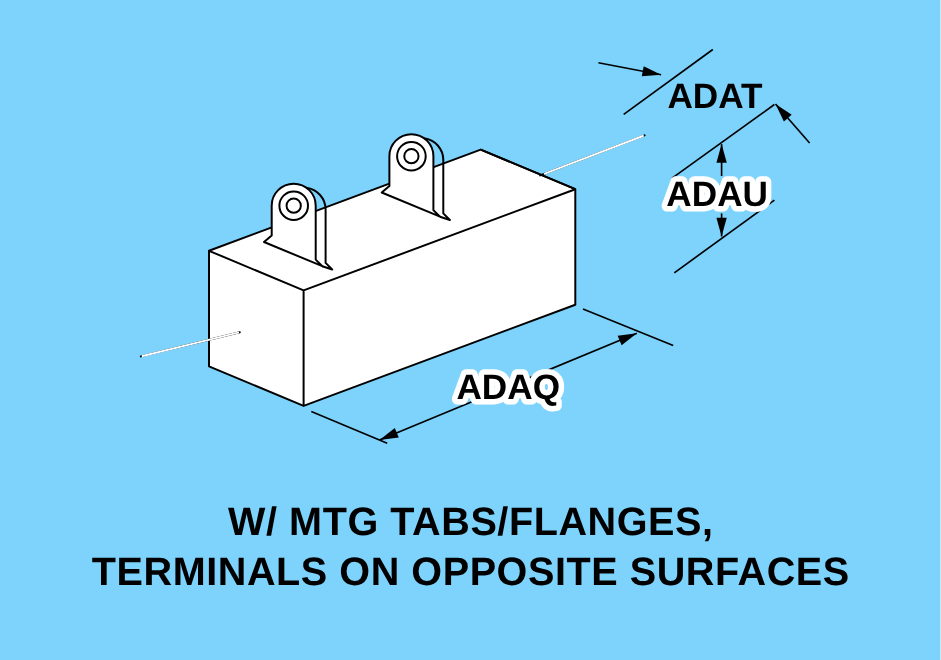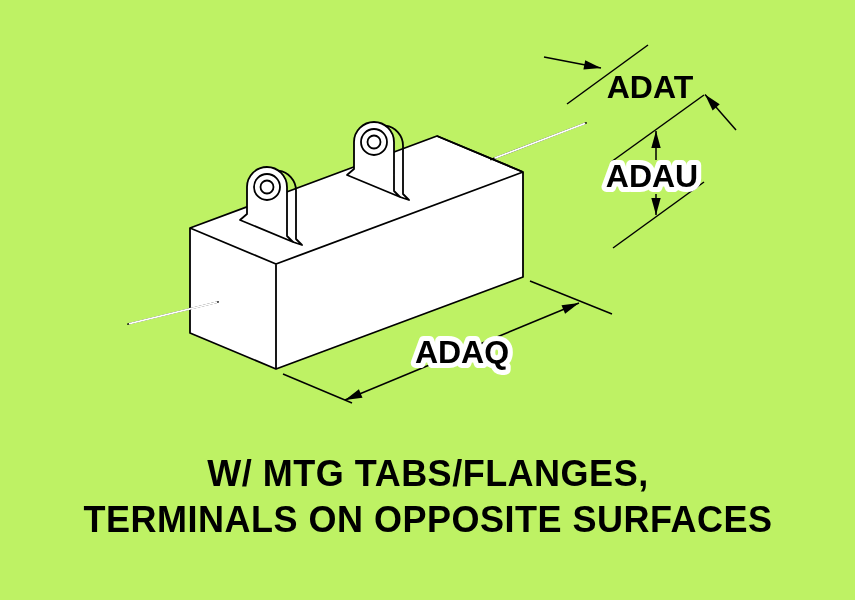--- a/index.html
+++ b/index.html
@@ -5,21 +5,21 @@
   html, body {
     margin: 0;
     padding: 0;
     background: #ffffff;
     font-family: "Liberation Sans", sans-serif;
   }
   .page {
     position: relative;
     width: 855px;
     height: 600px;
-    background: #bef264;
+    background: #7dd3fc;
     overflow: hidden;
   }
   svg { display: block; }
   .draw path, .draw circle {
     stroke: #000000;
     stroke-width: 1.8;
     fill: none;
     stroke-linejoin: round;
   }
   .draw path.filled-face { fill: #ffffff; }

